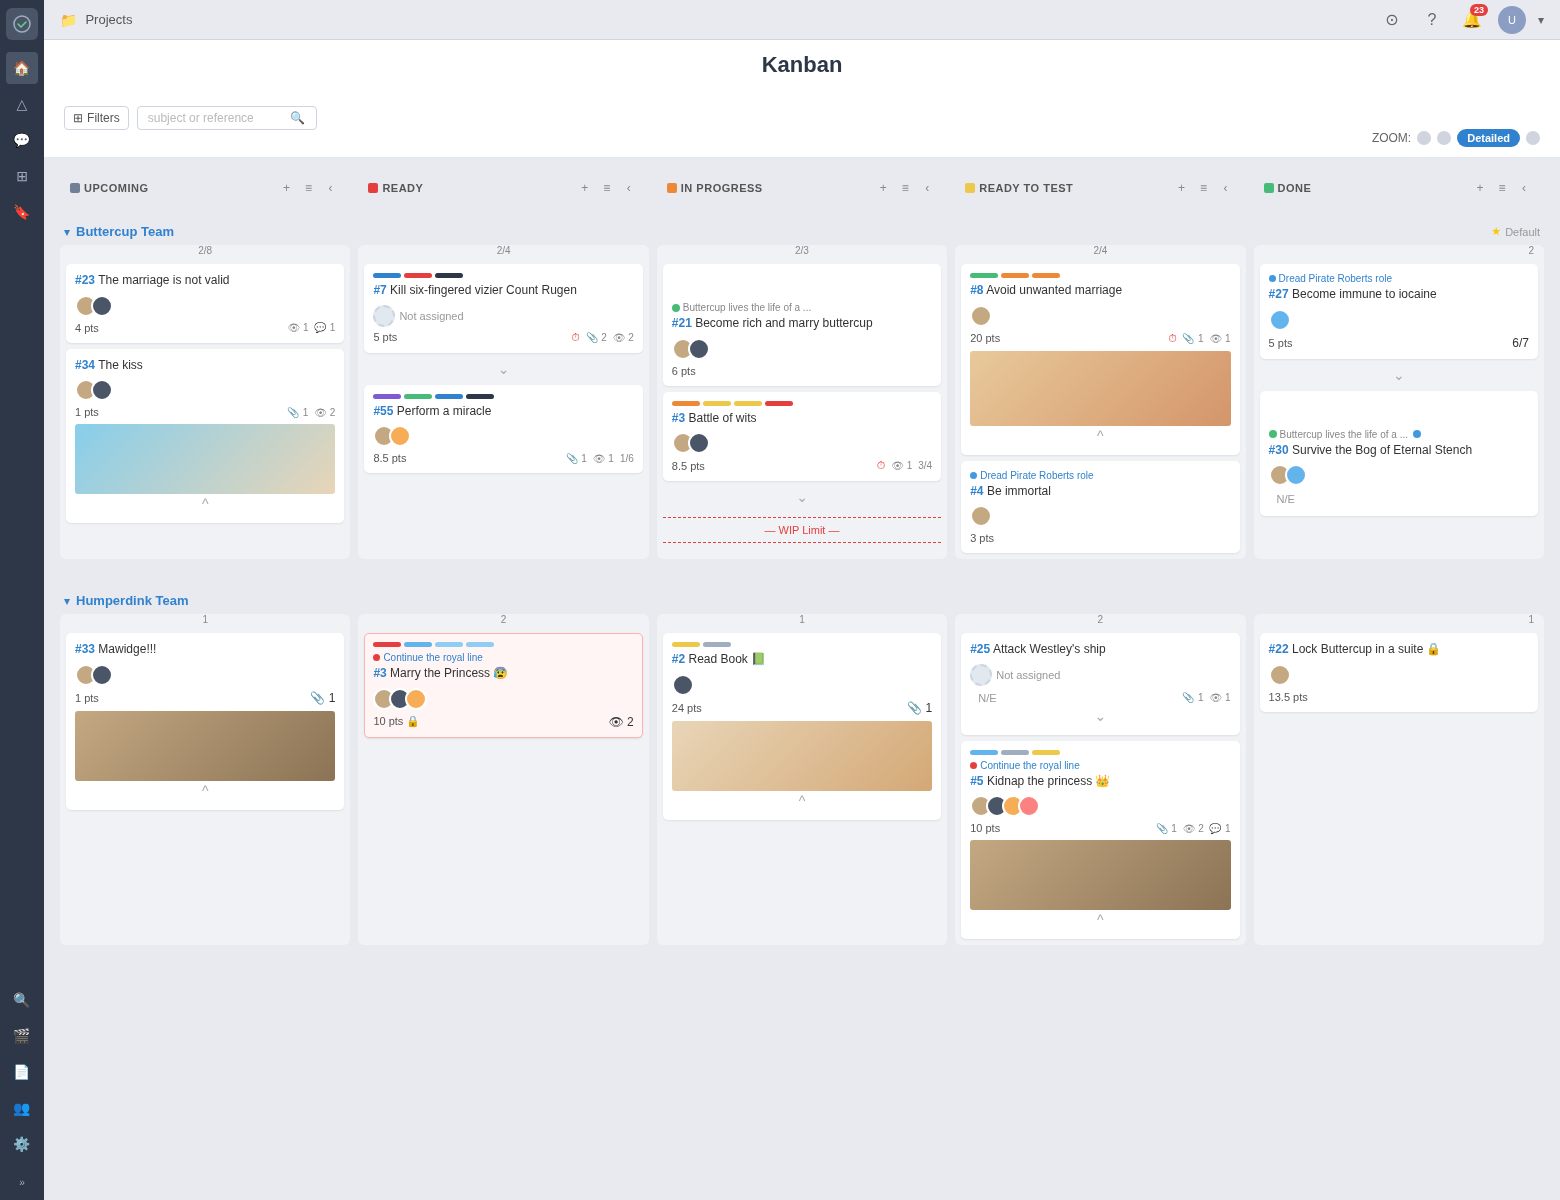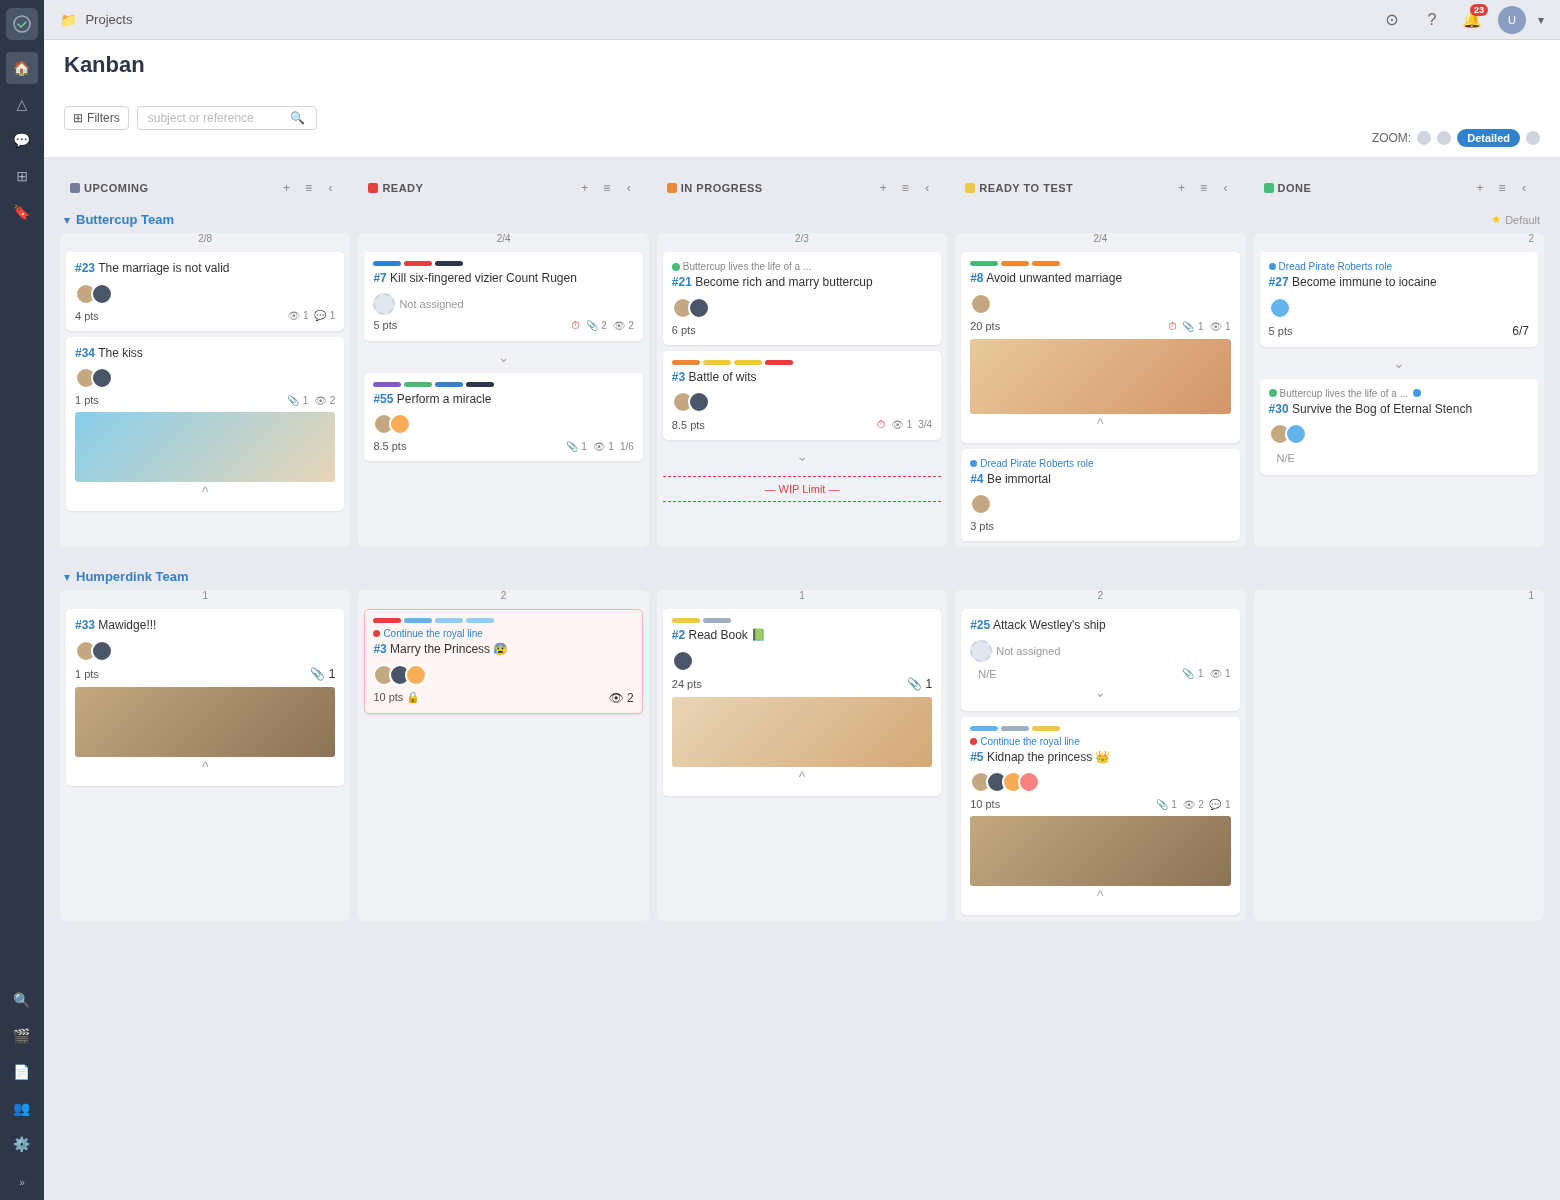--- a/index.html
+++ b/index.html
@@ -21,31 +21,31 @@
     .topbar-project-icon { font-size: 14px; color: #666; }
     .topbar-title { font-size: 13px; color: #555; font-weight: 500; }
     .topbar-right { margin-left: auto; display: flex; align-items: center; gap: 12px; }
     .topbar-icon { width: 28px; height: 28px; display: flex; align-items: center; justify-content: center; color: #666; font-size: 16px; cursor: pointer; }
     .notification-badge { position: relative; }
     .badge { position: absolute; top: -2px; right: -2px; background: #e53e3e; color: white; border-radius: 10px; font-size: 9px; padding: 1px 4px; font-weight: bold; }
     .avatar-small { width: 28px; height: 28px; border-radius: 50%; background: #8b9dc3; display: flex; align-items: center; justify-content: center; font-size: 11px; color: white; }
 
     
     .page-header { background: white; padding: 12px 20px 0; border-bottom: 1px solid #e2e8f0; flex-shrink: 0; }
-    .page-title { font-size: 22px; font-weight: 700; color: #2d3748; margin-bottom: 10px; }
+    .page-title { font-size: 22px; font-weight: 700; color: #2d3748; margin-bottom: 10px; text-align: center; }
     .toolbar { display: flex; align-items: center; gap: 8px; padding-bottom: 10px; }
     .filter-btn { display: flex; align-items: center; gap: 4px; padding: 4px 8px; border: 1px solid #d0d4de; border-radius: 4px; background: white; cursor: pointer; font-size: 12px; color: #555; }
     .search-input { padding: 4px 10px; border: 1px solid #d0d4de; border-radius: 4px; font-size: 12px; width: 180px; color: #999; display: flex; align-items: center; gap: 4px; }
     .zoom-controls { margin-left: auto; display: flex; align-items: center; gap: 6px; font-size: 12px; color: #666; margin-top: 41px; }
     .zoom-dot { width: 14px; height: 14px; border-radius: 50%; background: #d0d4de; cursor: pointer; }
     .zoom-label { background: #3182ce; color: white; padding: 3px 10px; border-radius: 10px; font-size: 11px; font-weight: 600; }
 
     
     .board { flex: 1; overflow-x: auto; overflow-y: hidden; padding: 12px 16px; display: flex; flex-direction: column; gap: 0; }
-    .board-inner { display: flex; flex-direction: column; gap: 0; min-width: 1200px; }
+    .board-inner { display: flex; flex-direction: column; gap: 12px; min-width: 1200px; }
 
     
     .team-section { margin-bottom: 8px; }
     .team-header { display: flex; align-items: center; gap: 6px; padding: 6px 4px; cursor: pointer; }
     .team-header-title { font-size: 13px; font-weight: 600; color: #3182ce; }
     .team-default { margin-left: auto; font-size: 11px; color: #999; display: flex; align-items: center; gap: 4px; }
     .team-star { color: #f6c90e; }
 
     
     .columns-row { display: grid; grid-template-columns: repeat(5, 1fr); gap: 8px; }
@@ -56,21 +56,21 @@
     .col-actions { display: flex; gap: 2px; align-items: center; }
     .col-action-btn { width: 20px; height: 20px; display: flex; align-items: center; justify-content: center; color: #888; cursor: pointer; font-size: 12px; border-radius: 3px; }
     .col-count { font-size: 10px; color: #888; text-align: center; padding: 0 10px 4px; }
 
     
     .card-list { padding: 4px 6px 6px; display: flex; flex-direction: column; gap: 6px; overflow-y: auto; max-height: 460px; }
     .card { background: white; border-radius: 5px; padding: 8px; box-shadow: 0 1px 2px rgba(0,0,0,0.08); cursor: pointer; border: 1px solid transparent; }
     .card.highlighted { background: #fff5f5; border: 1px solid #feb2b2; }
     .card-tags { display: flex; gap: 3px; margin-bottom: 5px; flex-wrap: wrap; }
     .tag { height: 5px; width: 28px; border-radius: 3px; }
-    .card-meta-top { font-size: 10px; color: #888; margin-bottom: 3px; display: flex; align-items: center; gap: 3px; }
+    .card-meta-top { font-size: 10px; color: #888; margin-bottom: 3px; display: flex; align-items: center; gap: 3px; margin-top: 29px; }
     .card-title { font-size: 12px; color: #333; line-height: 1.3; margin-bottom: 6px; }
     .card-title .issue-num { color: #3182ce; font-weight: 600; }
     .card-assignees { display: flex; gap: -4px; margin-bottom: 5px; }
     .avatar-xs { width: 22px; height: 22px; border-radius: 50%; background: #8b9dc3; display: flex; align-items: center; justify-content: center; font-size: 9px; color: white; margin-right: -6px; border: 2px solid white; }
     .avatar-xs.brown { background: #c4a882; }
     .avatar-xs.dark { background: #4a5568; }
     .avatar-xs.orange { background: #f6ad55; }
     .avatar-xs.red { background: #fc8181; }
     .avatar-xs.blue { background: #63b3ed; }
     .card-footer { display: flex; align-items: center; justify-content: space-between; margin-top: 4px; }
@@ -567,19 +567,31 @@
                   </div>
                 </div>
                 <div class="card-image" style="background:linear-gradient(135deg,#c4a882,#8b7355);height:70px"></div>
                 <div class="col-expand">^</div>
               </div>
             </div>
           </div>
 
           <div class="column">
             <div class="col-count" style="text-align:right;padding-right:10px">1</div>
+            <div class="card-list">
+
+              <div class="card">
+                <div class="card-title"><span class="issue-num">#22</span> Lock Buttercup in a suite 🔒</div>
+                <div class="card-assignees">
+                  <div class="avatar-xs brown"></div>
+                </div>
+                <div class="card-footer">
+                  <span class="card-pts">13.5 pts</span>
+                </div>
+              </div>
+            </div>
           </div>
         </div>
       </div>
 
     </div>
   </div>
 </div>
 
 </body></html>

